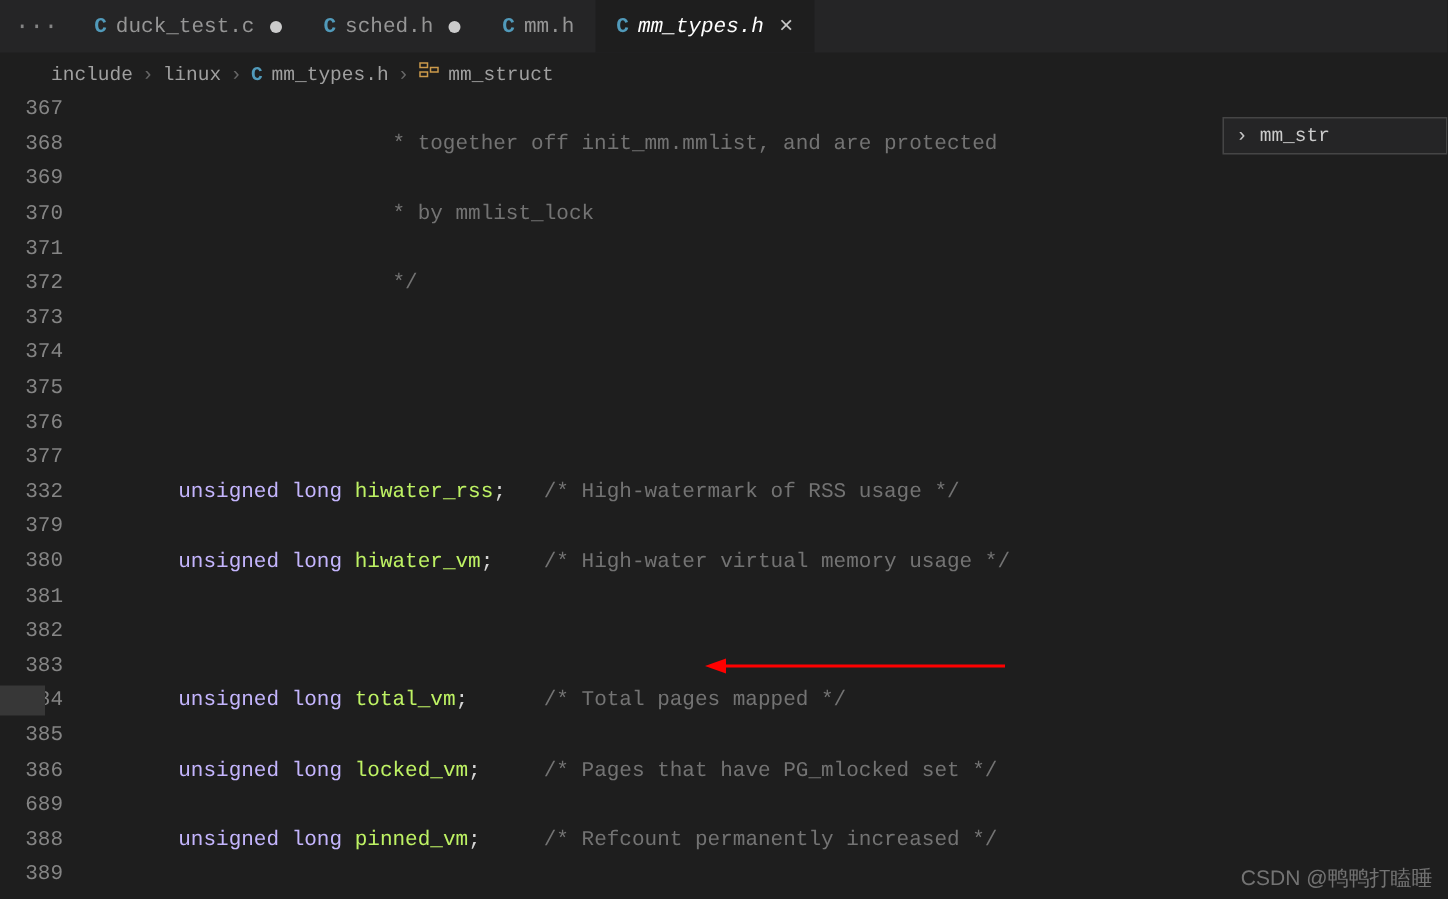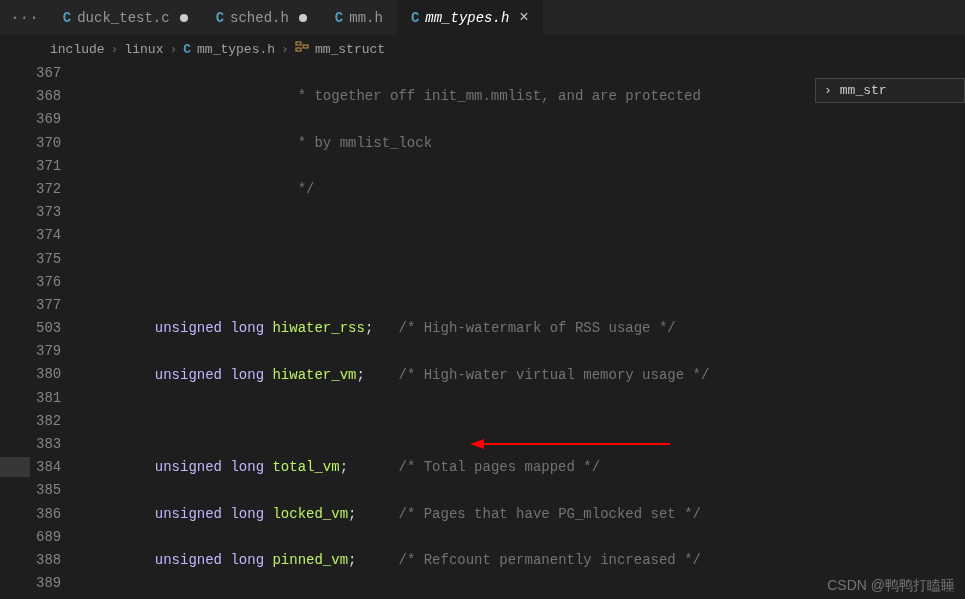--- a/index.html
+++ b/index.html
@@ -51,21 +51,21 @@
     }
     .tab .close {
       color: #c5c5c5;
       font-size: 16px;
       margin-left: 4px;
     }
     .tab.active .name { font-style: italic; }
     .breadcrumb {
       display: flex;
       align-items: center;
-      padding: 4px 16px 4px 50px;
+      padding: 4px 16px 4px 34px;
       font-size: 13px;
       color: #a0a0a0;
       gap: 6px;
       height: 26px;
     }
     .breadcrumb .sep { color: #666; }
     .breadcrumb .c-icon { color: #519aba; font-weight: bold; }
     .breadcrumb .struct-icon { color: #b58900; }
     .editor {
       display: flex;
@@ -120,21 +120,21 @@
       font-family: sans-serif;
     }
     .side-mark {
       position: absolute;
       left: 0;
       top: 457px;
       width: 30px;
       height: 20px;
       background: #373737;
     }
-    .ln { height: 23.2px; padding-left: 36px; }
+    .ln { height: 23.2px; }
   </style>
 </head>
 <body>
 
 <div class="tabs">
   <div class="tab-dots">···</div>
   <div class="tab">
     <span class="c-icon">C</span>
     <span class="name">duck_test.c</span>
     <span class="dot"></span>
@@ -181,21 +181,21 @@
     <div class="ln">368</div>
     <div class="ln">369</div>
     <div class="ln">370</div>
     <div class="ln">371</div>
     <div class="ln">372</div>
     <div class="ln">373</div>
     <div class="ln">374</div>
     <div class="ln">375</div>
     <div class="ln">376</div>
     <div class="ln">377</div>
-    <div class="ln">503</div>
+    <div class="ln">332</div>
     <div class="ln">379</div>
     <div class="ln">380</div>
     <div class="ln">381</div>
     <div class="ln">382</div>
     <div class="ln">383</div>
     <div class="ln">384</div>
     <div class="ln">385</div>
     <div class="ln">386</div>
     <div class="ln">689</div>
     <div class="ln">388</div>

